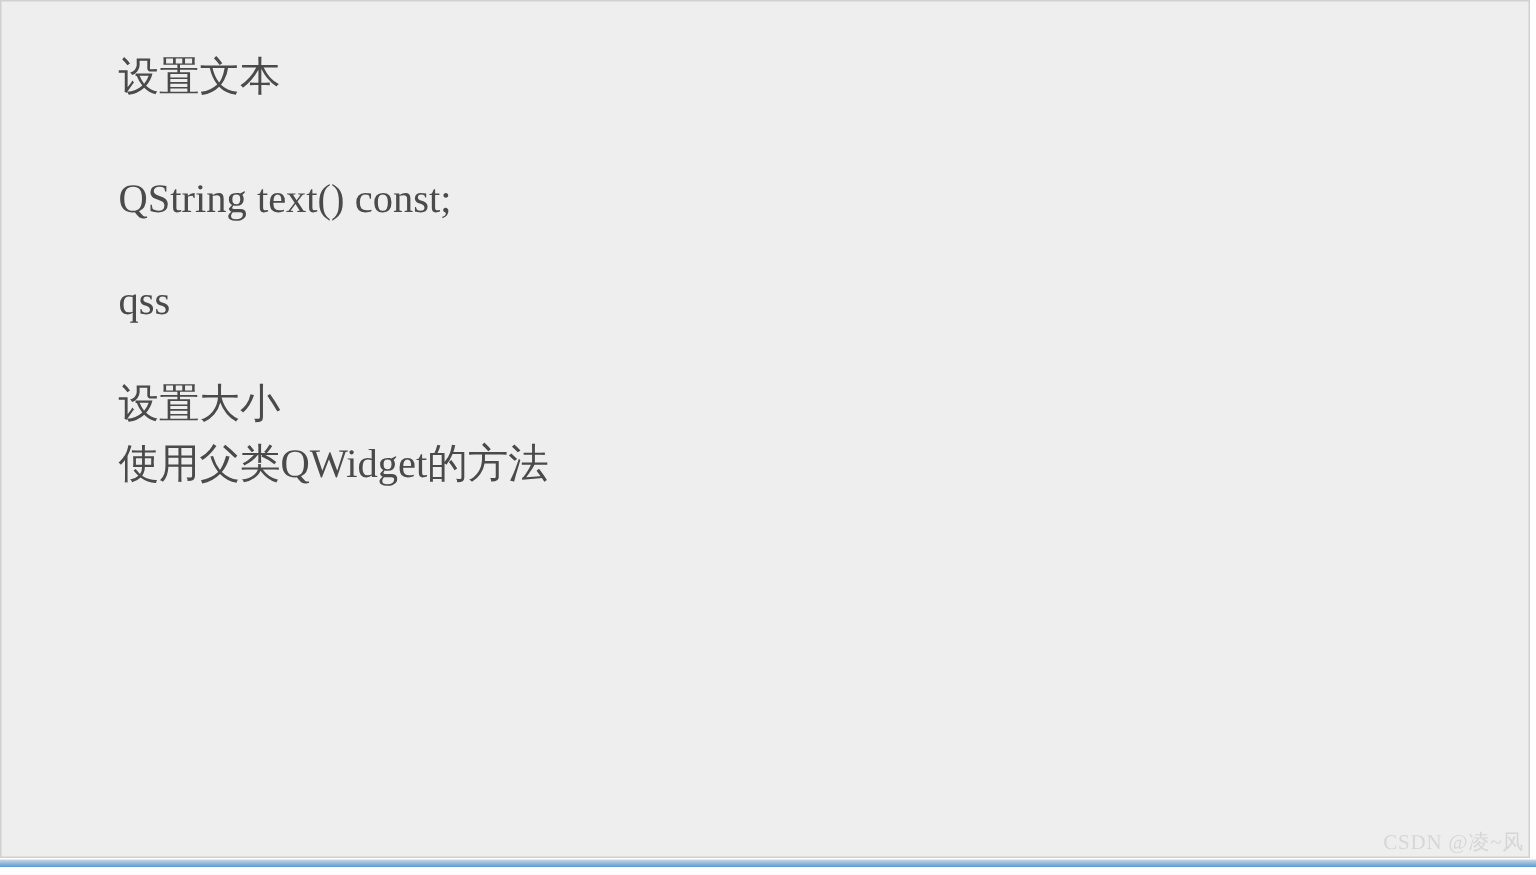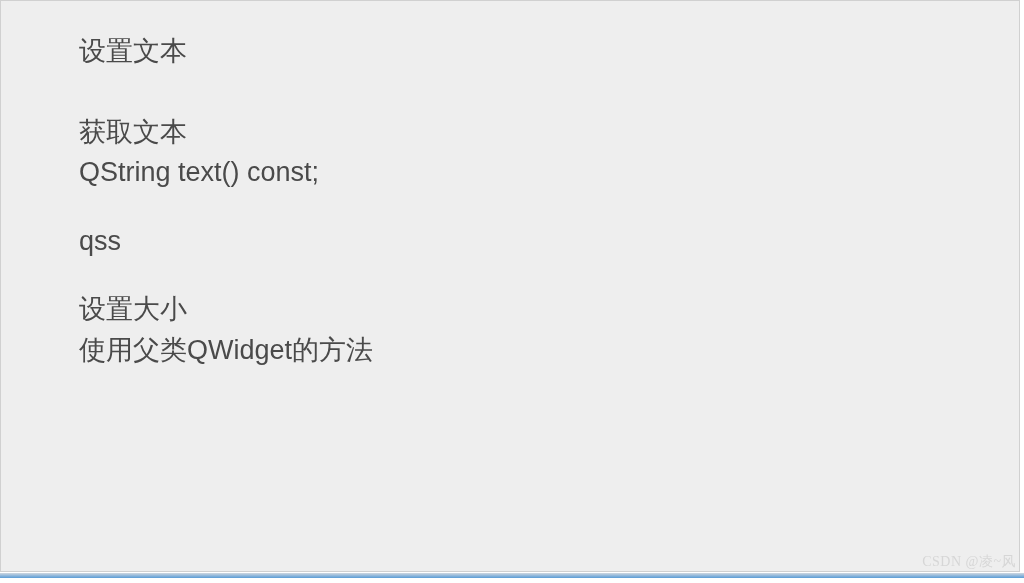--- a/index.html
+++ b/index.html
@@ -35,20 +35,21 @@
       margin-bottom: 40px;
     }
     .section.tight {
       margin-bottom: 28px;
     }
     .section.last {
       margin-bottom: 12px;
     }
     .line {
       white-space: nowrap;
+      font-family: Liberation Serif, serif;
     }
     .bottom-border {
       position: absolute;
       left: 0;
       bottom: 5px;
       width: 1024px;
       height: 5px;
       background: linear-gradient(to bottom, #cfd7e0 0%, #5a9cd6 100%);
     }
     .watermark {
@@ -65,21 +66,20 @@
 <body>
 
 <div class="outer-frame">
   <div class="content">
 
     <div class="section">
       <div class="line">设置文本</div>
     </div>
 
     <div class="section tight">
-      <div class="line">获取文本</div>
       <div class="line">QString text() const;</div>
     </div>
 
     <div class="section tight">
       <div class="line">qss</div>
     </div>
 
     <div class="section last">
       <div class="line">设置大小</div>
       <div class="line">使用父类QWidget的方法</div>

